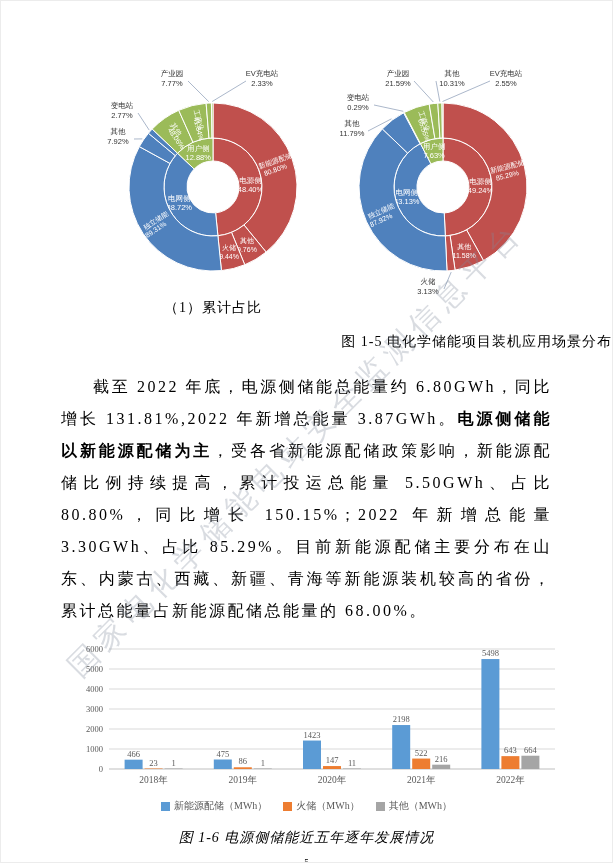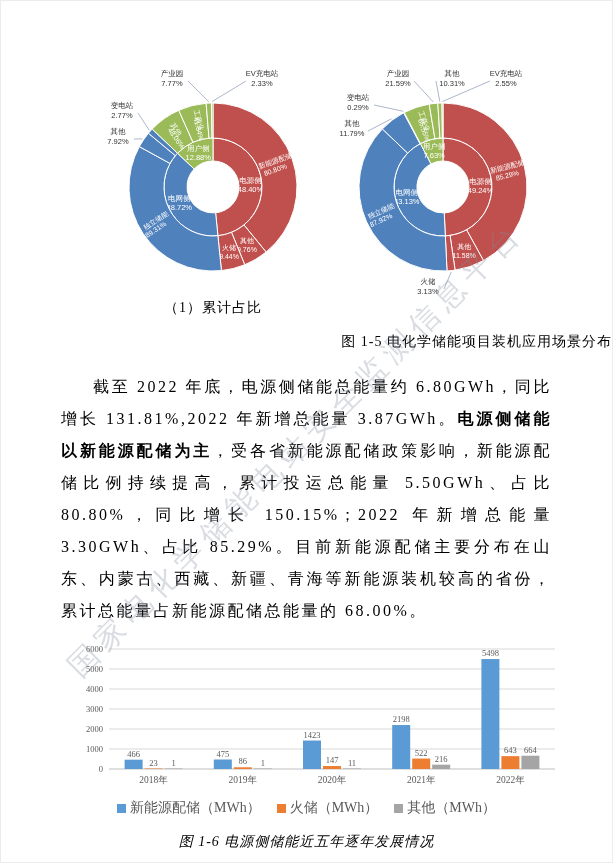--- a/index.html
+++ b/index.html
@@ -21,21 +21,21 @@
   .captions-row div{width:230px;text-align:center;font-size:14px;letter-spacing:1px;}
   .fig-title{text-align:right;font-size:14px;margin-top:7px;letter-spacing:1px;}
   .body-text{
     margin:20px 60px 0 60px;font-size:16px;line-height:32px;letter-spacing:2.5px;
     text-align:justify;text-indent:2em;
   }
   .body-text b{font-weight:bold;}
   .barchart{width:500px;margin:14px auto 0 auto;position:relative;left:6px;}
   .barchart svg text{font-family:"Liberation Serif","DejaVu Serif",serif;}
   .legend-row{display:flex;justify-content:center;gap:16px;margin-top:2px;
-    font-size:14px;color:#595959;align-items:center;}
+    font-size:10px;color:#595959;align-items:center;}
   .lg-item{display:flex;align-items:center;gap:4px;}
   .lg-swatch{width:9px;height:9px;display:inline-block;}
   .fig-title2{text-align:center;font-size:14px;margin-top:16px;letter-spacing:1px;font-style:italic;}
   .page-number{text-align:center;font-size:9px;margin-top:10px;}
 </style>
 </head>
 <body>
 
 <div class="page">
 

